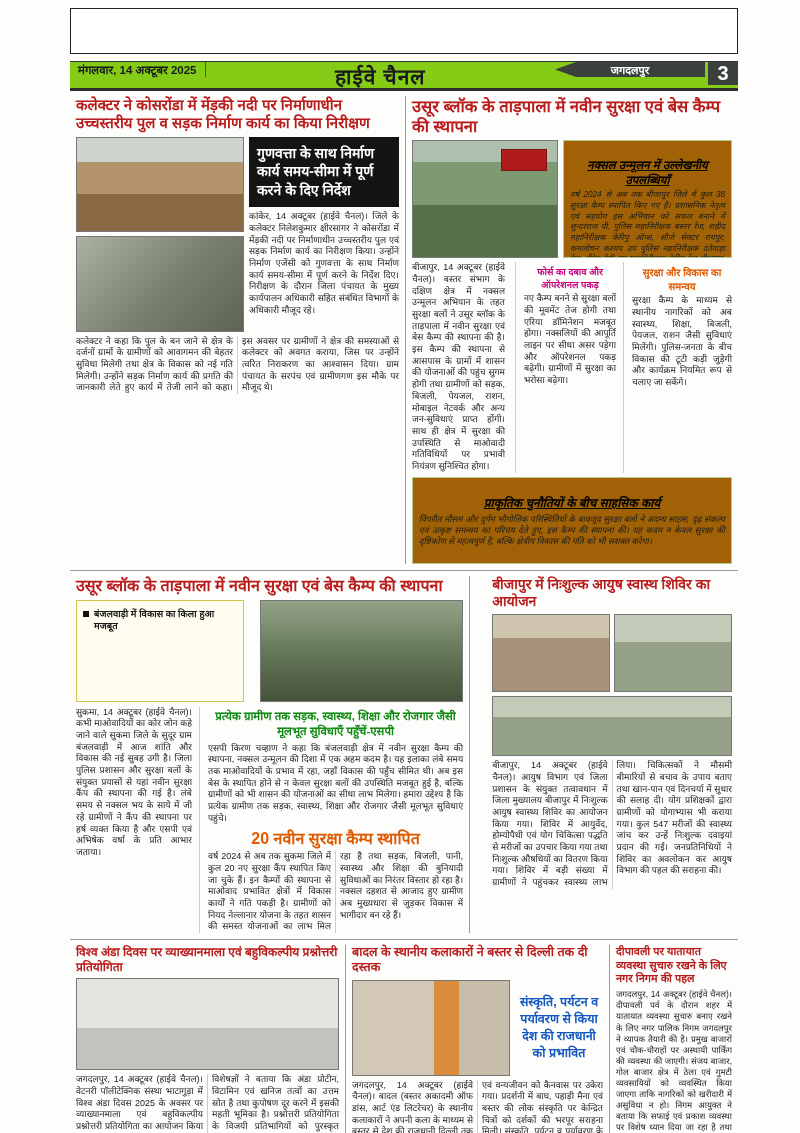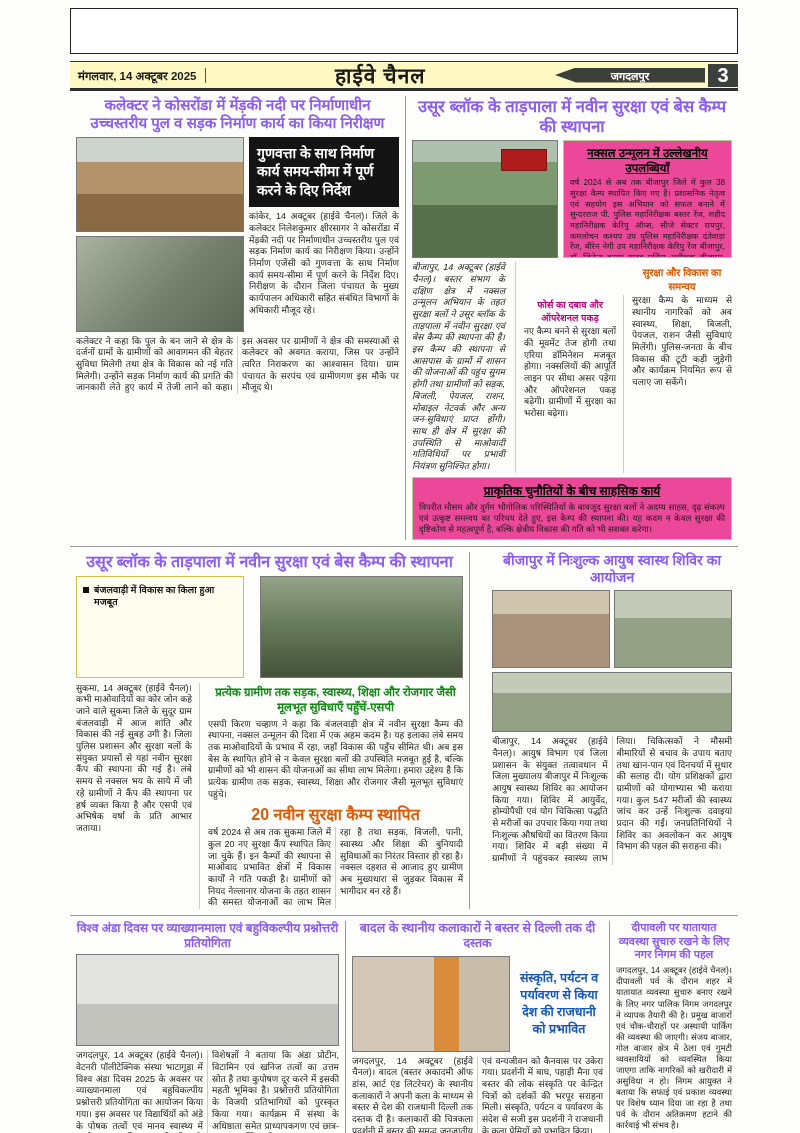--- a/index.html
+++ b/index.html
@@ -7,21 +7,21 @@
   .page {
     width:800px; height:1133px; background:#fdfdfc; position:relative;
     font-family:"Liberation Sans", sans-serif; color:#1a1a1a; overflow:hidden;
     margin:0 auto;
   }
   .content { position:absolute; left:70px; top:8px; width:668px; }
 
   
   .topbox { height:46px; border:1.5px solid #222; background:#fff; margin-bottom:7px; }
   .masthead {
-    display:flex; align-items:center; height:30px; background:#fef9c3;
+    display:flex; align-items:flex-start; height:30px; background:#84cc16;
     border-top:1.5px solid #333; border-bottom:3px solid #2e2e2e;
   }
   .mh-date {
     display:flex; align-items:center; padding:0 8px; font-size:11.5px; font-weight:bold;
     border-right:1.5px solid #555; white-space:nowrap;
   }
   .mh-title { flex:1; display:flex; align-items:center; justify-content:center;
     font-size:21px; font-weight:bold; letter-spacing:1px; }
   .mh-badge {
     width:150px; background:#3b403c; color:#fff; display:flex; align-items:center;
@@ -31,28 +31,28 @@
   .mh-pageno {
     width:30px; margin-left:3px; background:#3b403c; color:#fff; display:flex;
     align-items:center; justify-content:center; font-size:20px; font-weight:bold;
   }
 
   
   .row { display:flex; border-bottom:1px solid #9a9a9a; padding:5px 0 6px; }
   .row:last-child { border-bottom:none; }
   .art { padding:0 6px; }
   .vsep { border-right:1px solid #9a9a9a; }
-  h2.head { font-weight:bold; text-align:center; line-height:1.22; color:#8b5cf6; margin-bottom:4px; }
+  h2.head { font-weight:bold; text-align:left; line-height:1.22; color:#b91c1c; margin-bottom:4px; }
   .body-txt { font-size:9px; text-align:justify; line-height:1.3; color:#222; }
   .cols2 { column-count:2; column-gap:9px; column-rule:1px solid #ccc; }
   .photo { border:1px solid #777; position:relative; }
   .sub-orange { color:#e05a00; font-weight:bold; text-align:center; font-size:10px; margin:3px 0 2px; }
   .sub-magenta { color:#c4007e; font-weight:bold; text-align:center; font-size:9.5px; margin:3px 0 2px; }
   .sub-green { color:#0f8a12; font-weight:bold; text-align:center; font-size:11.5px; line-height:1.3; margin:2px 0 4px; }
-  .greenbox { background:#ec4899; border:1px solid #b7cc93; padding:4px 6px; }
+  .greenbox { background:#a16207; border:1px solid #b7cc93; padding:16px 6px;font-style:italic; }
   .greenbox .gb-title { font-weight:bold; font-size:11.5px; text-align:center; text-decoration:underline; margin-bottom:3px; color:#000; }
   .greenbox .gb-body { font-size:8.2px; text-align:justify; line-height:1.3; }
   .blackbox { background:#141414; color:#fff; font-weight:bold; font-size:14px; line-height:1.35; padding:7px 8px; }
   .bullets { background:#fffdf0; border:1px solid #d2c14c; padding:5px 6px; }
   .bullets .b-item { display:flex; gap:5px; font-size:9.5px; font-weight:bold; line-height:1.3;
      border-bottom:1px dotted #999; padding:2px 0 3px; }
   .bullets .b-item:last-child { border-bottom:none; }
   .sq { width:6px; height:6px; background:#111; margin-top:3px; flex:none; }
   .bluebox-title { color:#1557c0; font-weight:bold; font-size:12.5px; text-align:center; line-height:1.35; }
 
@@ -104,24 +104,24 @@
         <div style="display:flex; gap:5px;">
           <div class="photo ph-jungle" style="width:146px; height:118px; flex:none;">
             <div class="banner-red"></div>
           </div>
           <div class="greenbox" style="flex:1; height:118px; overflow:hidden;">
             <div class="gb-title">नक्सल उन्मूलन में उल्लेखनीय उपलब्धियाँ</div>
             <div class="gb-body">वर्ष 2024 से अब तक बीजापुर जिले में कुल 38 सुरक्षा कैम्प स्थापित किए गए हैं। प्रशासनिक नेतृत्व एवं सहयोग इस अभियान को सफल बनाने में सुन्दरराज पी. पुलिस महानिरीक्षक बस्तर रेंज, शहीद महानिरीक्षक केरिपु ऑप्स, सीजे सेक्टर रायपुर, कमलोचन कश्यप उप पुलिस महानिरीक्षक दंतेवाड़ा रेंज, बीरेन नेगी उप महानिरीक्षक केरिपु रेंज बीजापुर, डॉ. जितेन्द्र कुमार यादव पुलिस अधीक्षक बीजापुर, कमांडेंट केरिपु 153 बटालियन अमित कुमार, कमाण्डेंट केरिपु 229 बटालियन बृजेश कुमार, कमाण्डेंट केरिपु 196 बटालियन कुमार मनीष, पूर्णेन्द्र कुमार कमांडेंट कोबरा 206 बटालियन, नीरज पचार कमांडेंट कोबरा 205 बटालियन, अमन कुमार झा अति. पुलिस अधीक्षक ऑप्स बीजापुर, रविन्द्र कुमार मीणा अति. पुलिस अधीक्षक ऑप्स, अति. पुलिस अधीक्षक नक्सल ऑप्स, कुलदीप सिंह रोमी जोस केरिपु, विरेन्द्र यादव, अनुविभागीय अधिकारी पुलिस सहित समस्त अधिकारियों का उल्लेखनीय योगदान रहा।</div>
           </div>
         </div>
         <div style="display:flex; gap:8px; margin-top:4px;">
-          <div style="width:104px; flex:none; border-right:1px solid #ccc; padding-right:10px;font-style:italic;">
+          <div style="width:104px; flex:none; border-right:1px solid #ccc; padding-right:10px;">
             <div class="body-txt">बीजापुर, 14 अक्टूबर (हाईवे चैनल)। बस्तर संभाग के दक्षिण क्षेत्र में नक्सल उन्मूलन अभियान के तहत सुरक्षा बलों ने उसूर ब्लॉक के ताड़पाला में नवीन सुरक्षा एवं बेस कैम्प की स्थापना की है। इस कैम्प की स्थापना से आसपास के ग्रामों में शासन की योजनाओं की पहुंच सुगम होगी तथा ग्रामीणों को सड़क, बिजली, पेयजल, राशन, मोबाइल नेटवर्क और अन्य जन-सुविधाएं प्राप्त होंगी। साथ ही क्षेत्र में सुरक्षा की उपस्थिति से माओवादी गतिविधियों पर प्रभावी नियंत्रण सुनिश्चित होगा।</div>
           </div>
-          <div style="width:100px; flex:none; border-right:1px solid #ccc; padding-right:7px;margin-top:33px;">
+          <div style="width:100px; flex:none; border-right:1px solid #ccc; padding-right:7px;">
             <div class="sub-magenta">फोर्स का दबाव और ऑपरेशनल पकड़</div>
             <div class="body-txt">नए कैम्प बनने से सुरक्षा बलों की मूवमेंट तेज होगी तथा एरिया डॉमिनेशन मजबूत होगा। नक्सलियों की आपूर्ति लाइन पर सीधा असर पड़ेगा और ऑपरेशनल पकड़ बढ़ेगी। ग्रामीणों में सुरक्षा का भरोसा बढ़ेगा।</div>
           </div>
           <div style="flex:1;">
             <div class="sub-orange">सुरक्षा और विकास का समन्वय</div>
             <div class="body-txt">सुरक्षा कैम्प के माध्यम से स्थानीय नागरिकों को अब स्वास्थ्य, शिक्षा, बिजली, पेयजल, राशन जैसी सुविधाएं मिलेंगी। पुलिस-जनता के बीच विकास की टूटी कड़ी जुड़ेगी और कार्यक्रम नियमित रूप से चलाए जा सकेंगे।</div>
           </div>
         </div>
         <div class="greenbox" style="margin-top:4px;">
           <div class="gb-title" style="font-size:12px;">प्राकृतिक चुनौतियों के बीच साहसिक कार्य</div>

